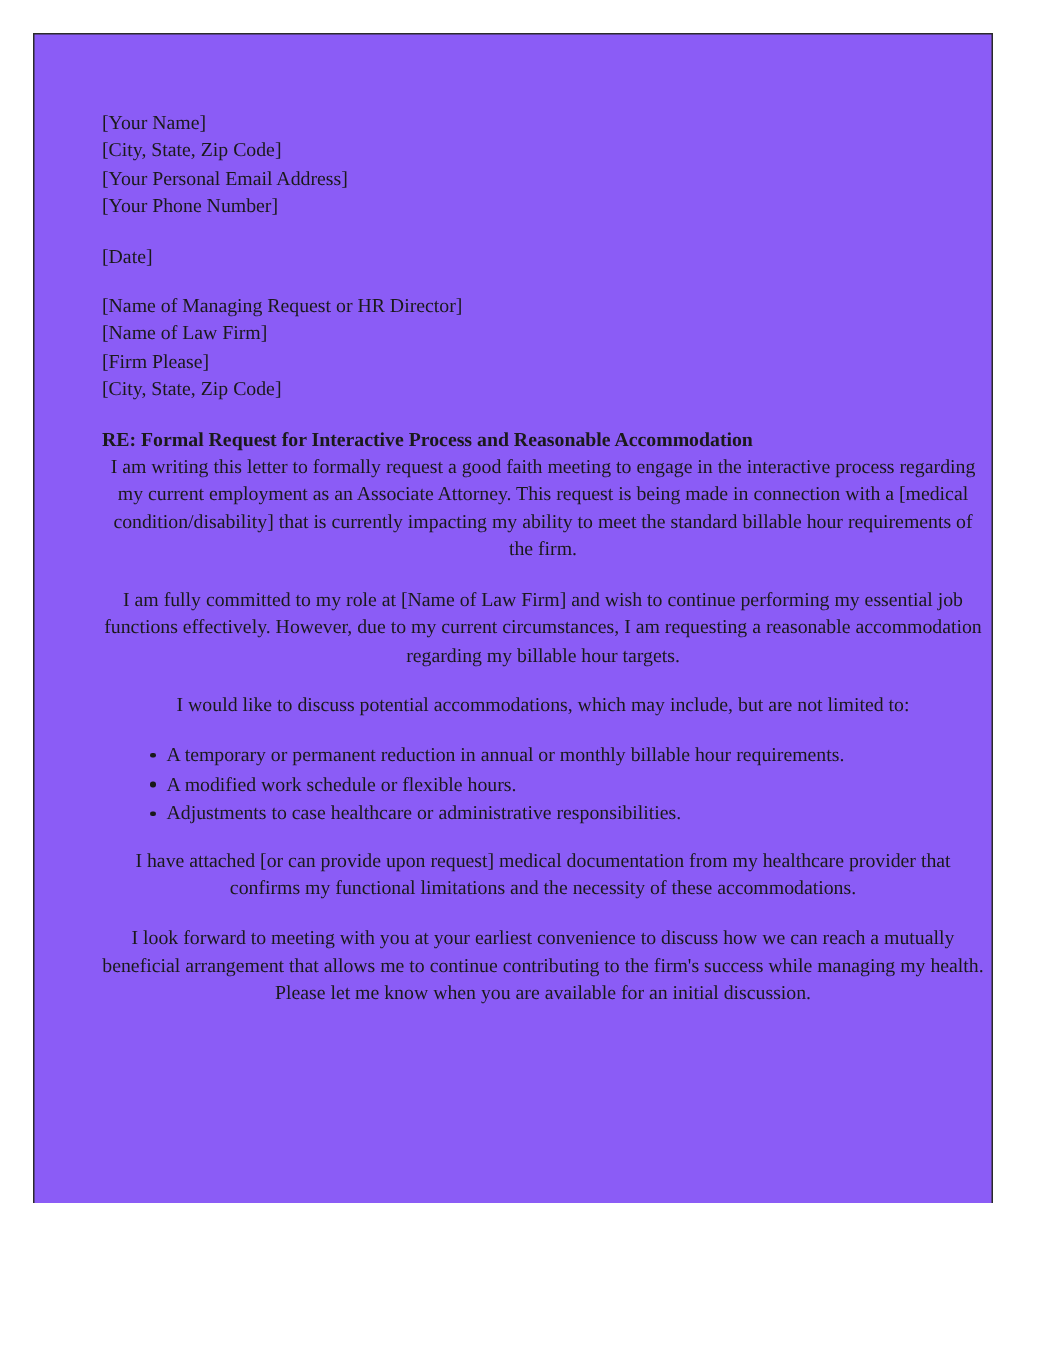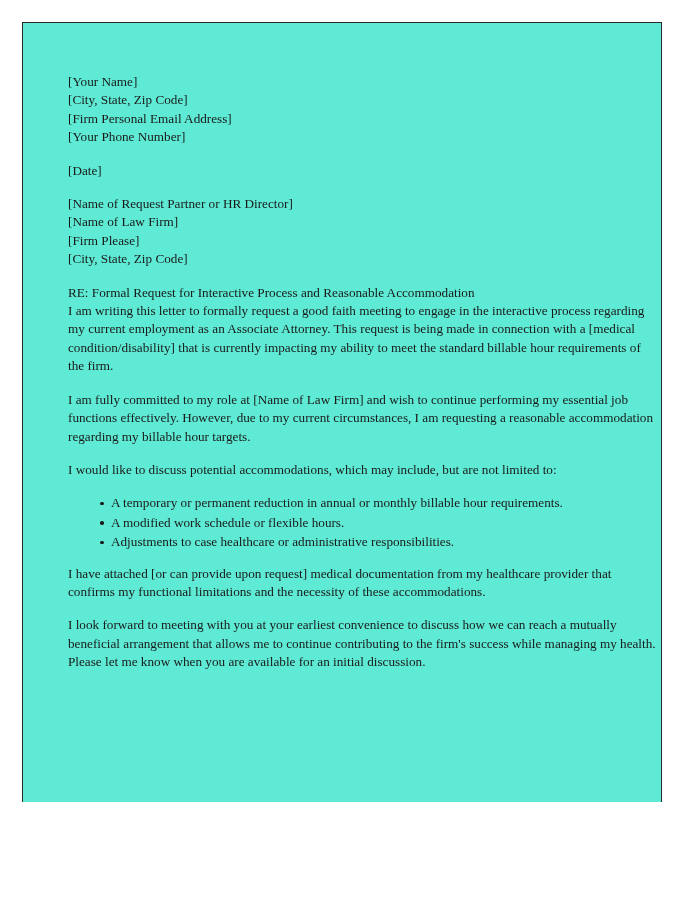--- a/index.html
+++ b/index.html
@@ -17,21 +17,21 @@
   }
 
   
   #page-sheet {
     position: absolute;
     left: 22px;
     top: 22px;
     width: 640px;
     height: 780px;
     box-sizing: border-box;
-    background: #5eead4;
+    background: #8b5cf6;
     border-left: 1.5px solid #2b2b2b;
     border-right: 1.5px solid #2b2b2b;
     border-top: 1.5px solid #2b2b2b;
     border-bottom: none;
   }
 
   #letter-body {
     position: absolute;
     left: 45px;
     top: 50px;
@@ -55,25 +55,26 @@
     margin: 0;
     text-align: left;
     white-space: normal;
   }
 
   .addr-block .addr-line {
     display: block;
   }
 
   .subject {
-    font-weight: normal;
+    font-weight: bold;
   }
 
   .para {
     margin: 0 0 15px 0;
+    text-align: center;
   }
 
   ul.bullet-list {
     list-style: none;
     margin: 10px 0 13px 0;
     padding: 0;
   }
   ul.bullet-list > li {
     position: relative;
     padding-left: 43px;
@@ -97,30 +98,30 @@
 </style>
 </head>
 <body>
 
 <div id="page-sheet">
   <div id="letter-body">
 
     <div class="block addr-block">
       <span class="addr-line">[Your Name]</span>
       <span class="addr-line">[City, State, Zip Code]</span>
-      <span class="addr-line">[Firm Personal Email Address]</span>
+      <span class="addr-line">[Your Personal Email Address]</span>
       <span class="addr-line">[Your Phone Number]</span>
     </div>
 
     <div class="block addr-block">
       <span class="addr-line">[Date]</span>
     </div>
 
     <div class="block addr-block">
-      <span class="addr-line">[Name of Request Partner or HR Director]</span>
+      <span class="addr-line">[Name of Managing Request or HR Director]</span>
       <span class="addr-line">[Name of Law Firm]</span>
       <span class="addr-line">[Firm Please]</span>
       <span class="addr-line">[City, State, Zip Code]</span>
     </div>
 
     <p class="subject block">RE: Formal Request for Interactive Process and Reasonable Accommodation</p>
 
 
     <p class="para">I am writing this letter to formally request a good faith meeting to engage in the interactive process regarding my current employment as an Associate Attorney. This request is being made in connection with a [medical condition/disability] that is currently impacting my ability to meet the standard billable hour requirements of the firm.</p>
 

